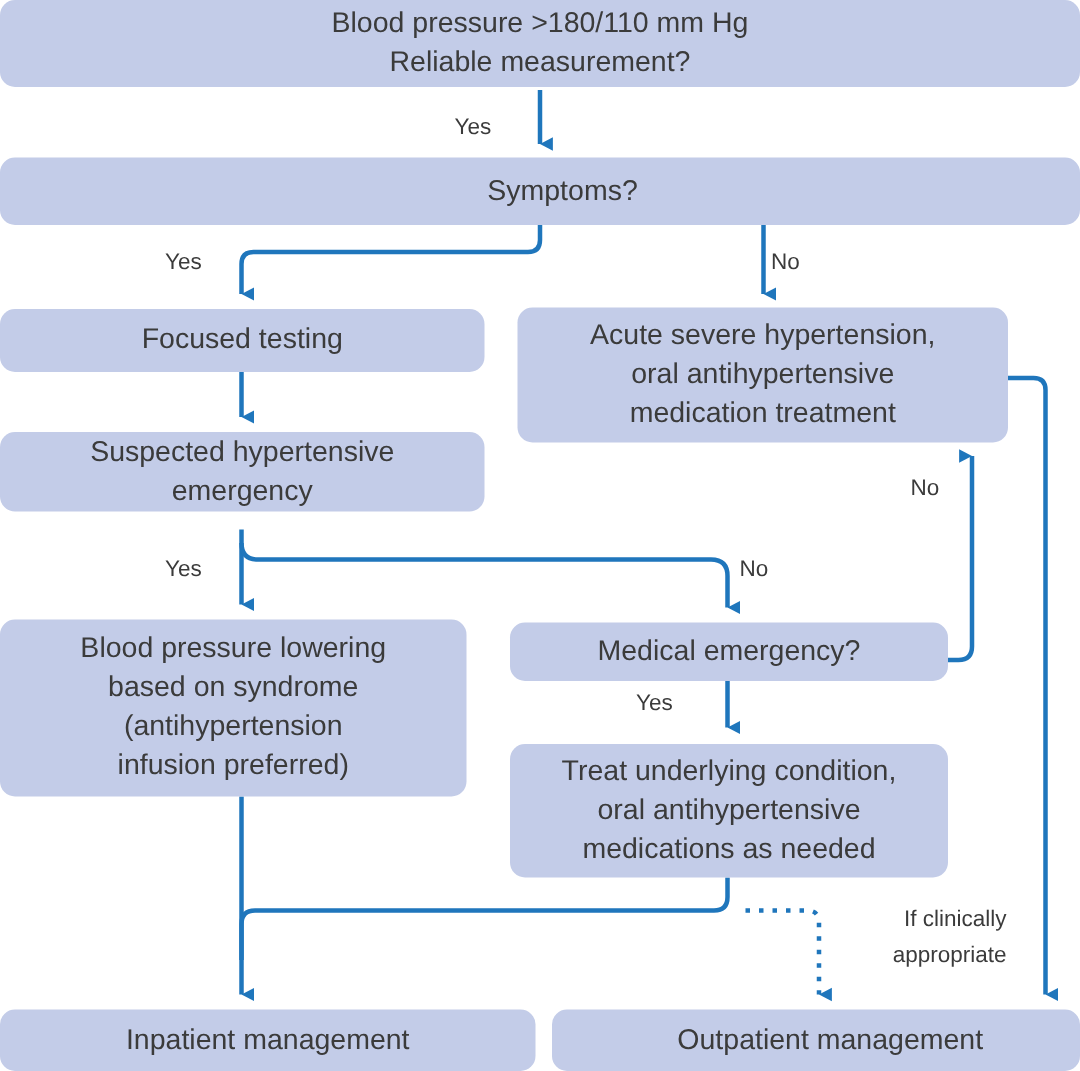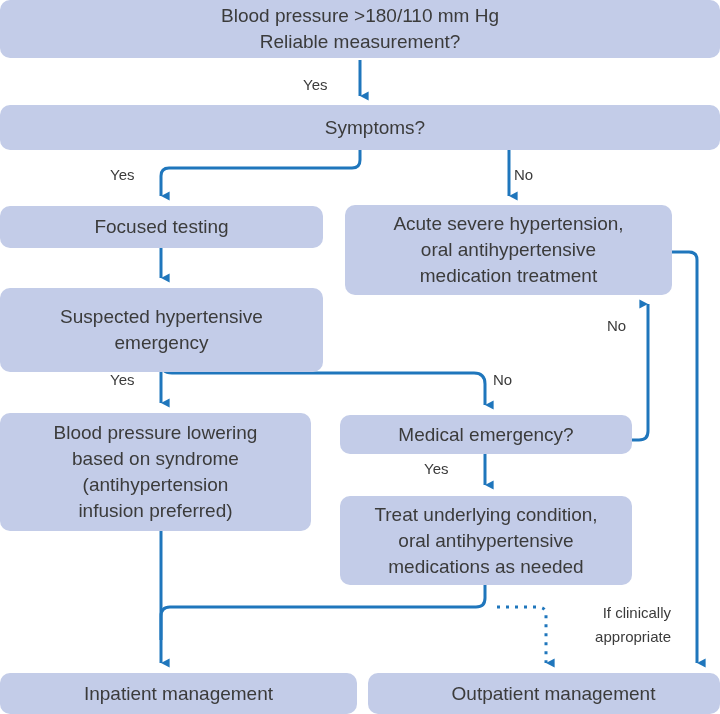--- a/index.html
+++ b/index.html
@@ -106,21 +106,21 @@
 Reliable measurement?</div>
 
   <div class="node" style="left:0px; top:105px; width:720px; height:45px;padding-left:40px;">Symptoms?</div>
 
   <div class="node" style="left:0px; top:206px; width:323px; height:42px;">Focused testing</div>
 
   <div class="node" style="left:345px; top:205px; width:327px; height:90px;">Acute severe hypertension,
 oral antihypertensive
 medication treatment</div>
 
-  <div class="node" style="left:0px; top:288px; width:323px; height:84px;">Suspected hypertensive
+  <div class="node" style="left:0px; top:288px; width:323px; height:53px;">Suspected hypertensive
 emergency</div>
 
   <div class="node" style="left:0px; top:413px; width:311px; height:118px;">Blood pressure lowering
 based on syndrome
 (antihypertension
 infusion preferred)</div>
 
   <div class="node" style="left:340px; top:415px; width:292px; height:39px;">Medical emergency?</div>
 
   <div class="node" style="left:340px; top:496px; width:292px; height:89px;">Treat underlying condition,

